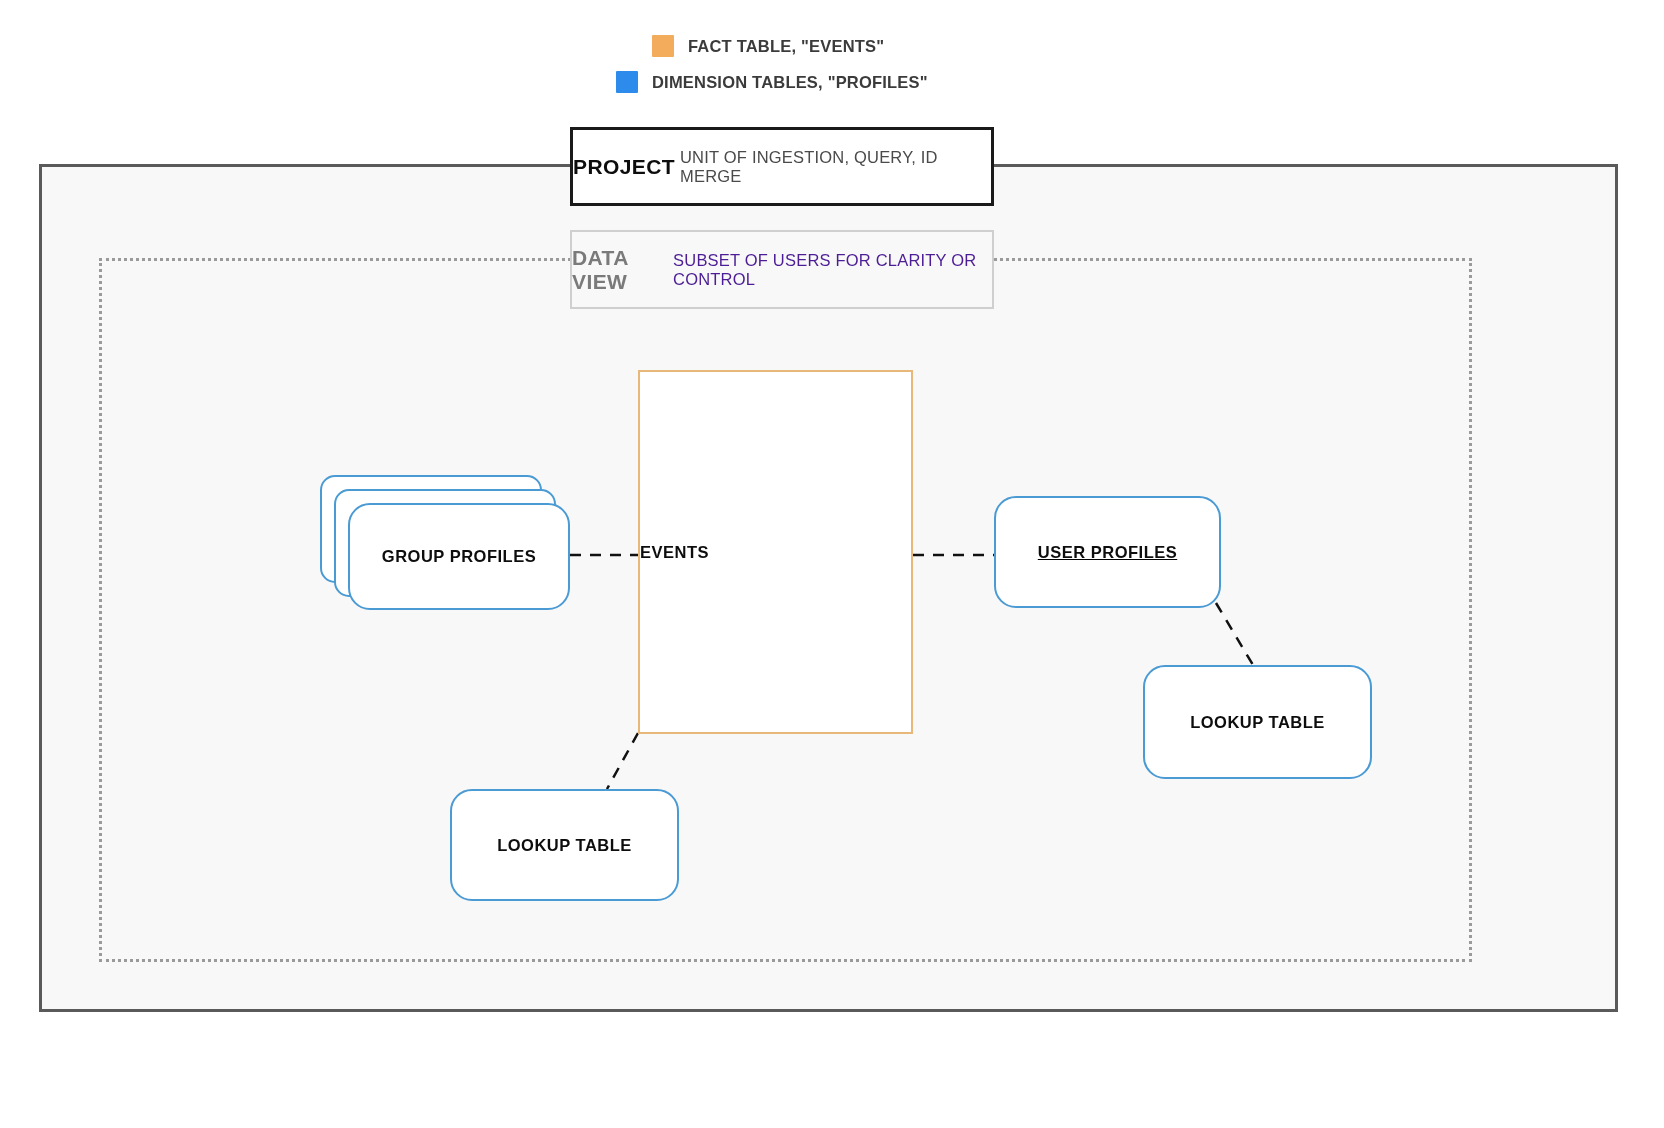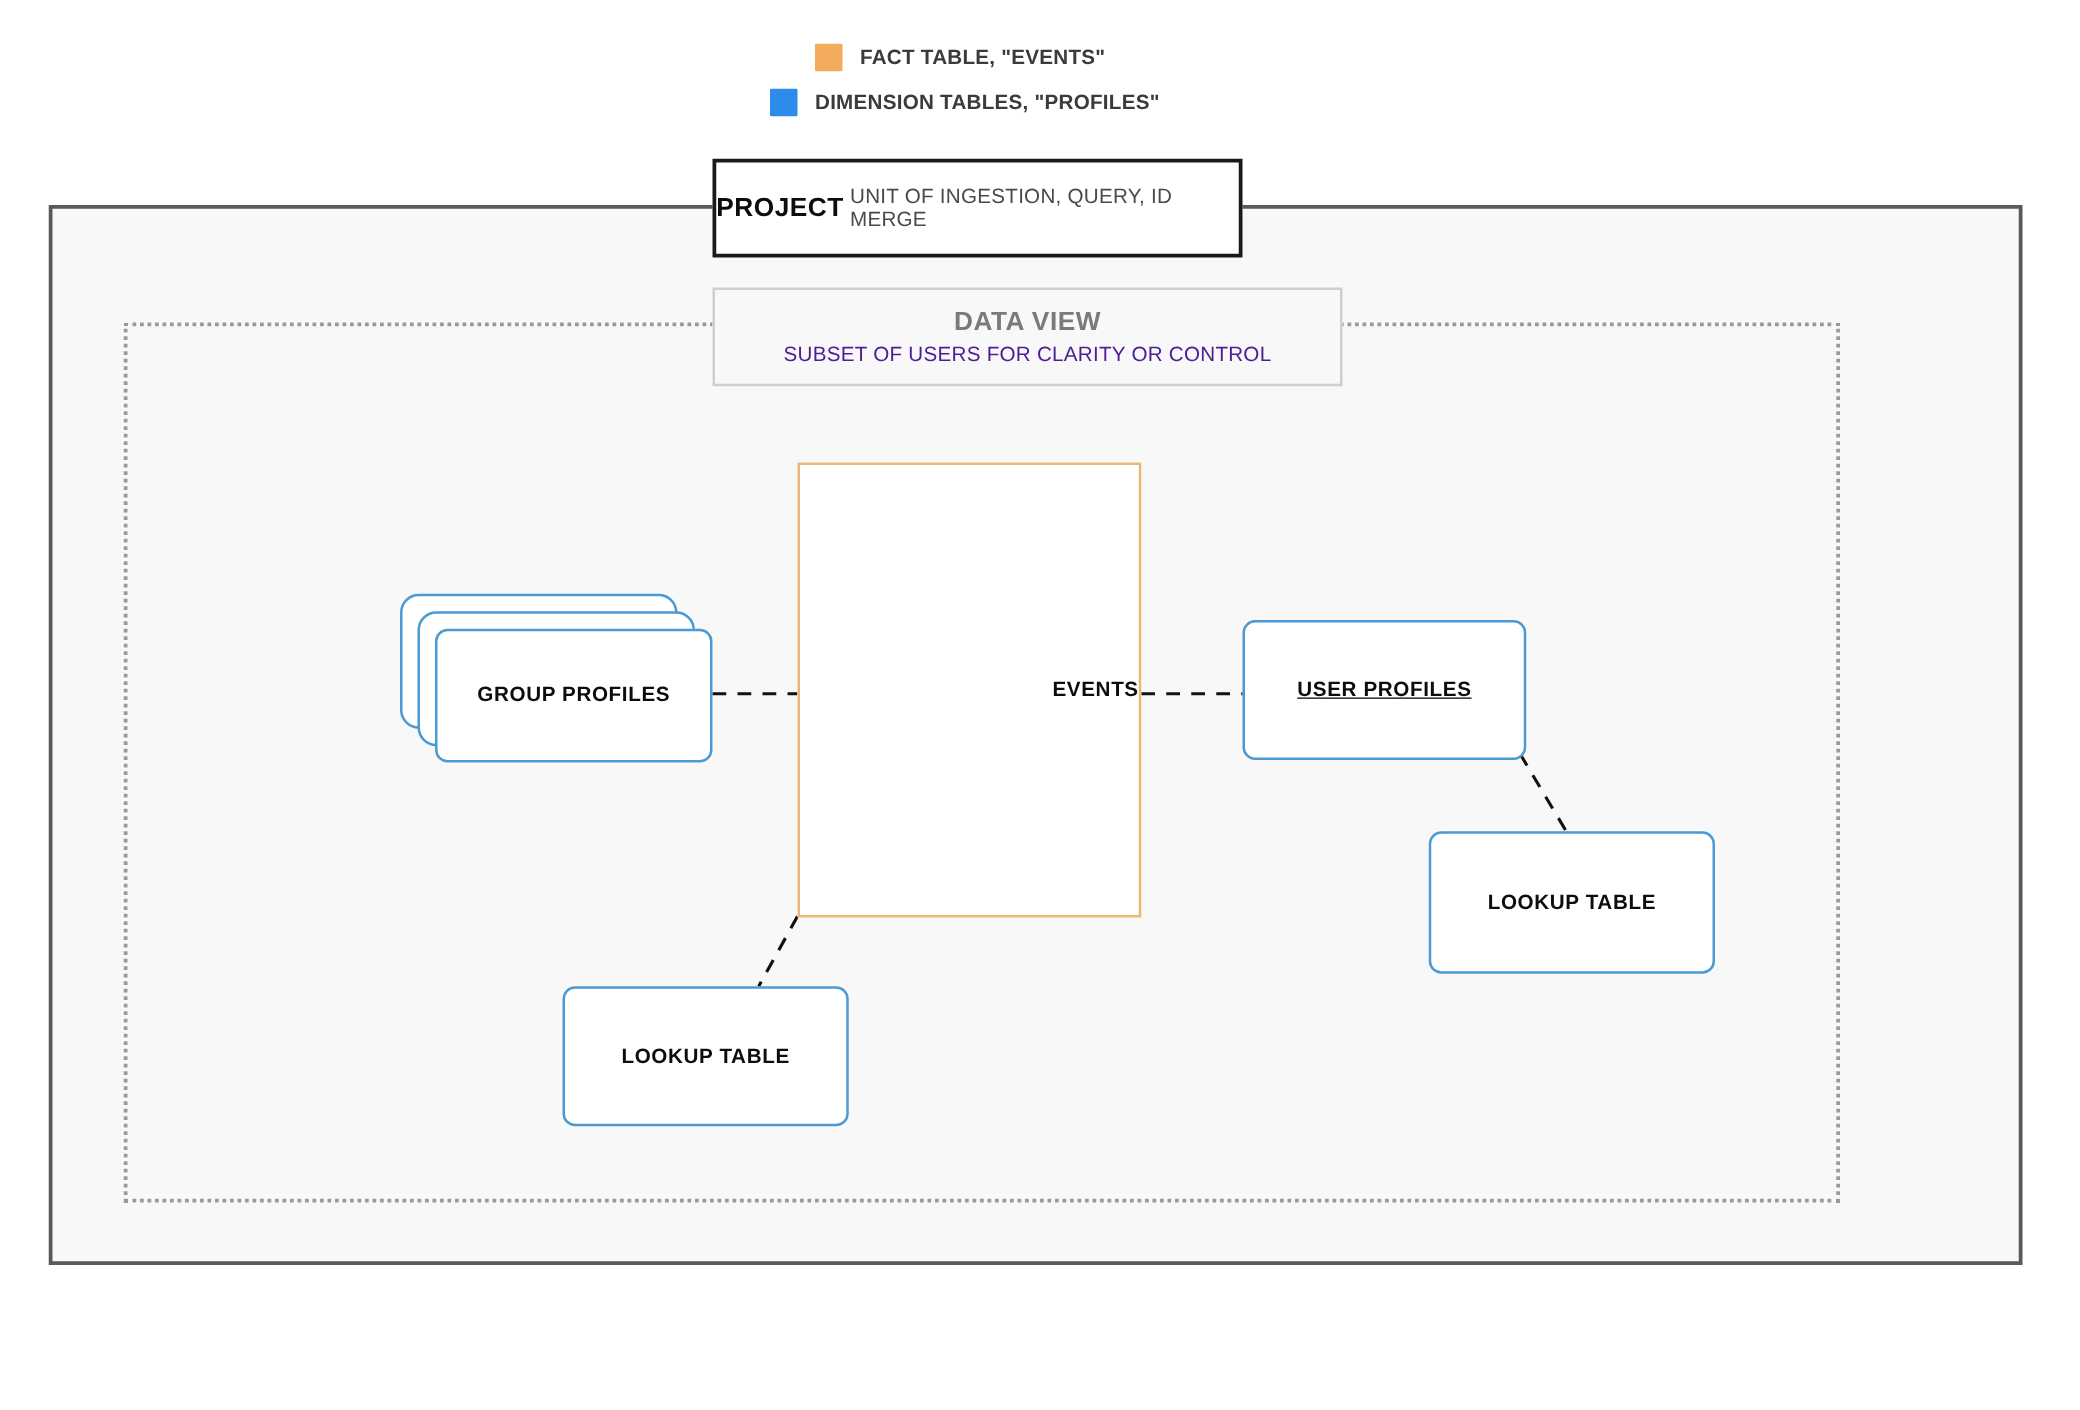--- a/index.html
+++ b/index.html
@@ -89,27 +89,27 @@
   #project-box .hdr-sub {
     font-size: 16.5px;
     color: #4a4a4a;
     letter-spacing: 0.2px;
   }
 
   #dataview-box {
     position: absolute;
     left: 570px;
     top: 230px;
-    width: 504px;
+    width: 424px;
     height: 79px;
     background: #f8f8f8;
     border: 2px solid #cfcfcf;
     box-sizing: border-box;
     display: flex;
-    flex-direction: column;
+    flex-direction: row;
     align-items: center;
     justify-content: center;
     gap: 5px;
     z-index: 5;
   }
   #dataview-box .hdr-title {
     font-size: 21px;
     font-weight: bold;
     letter-spacing: 0.4px;
     color: #7a7a7a;
@@ -125,37 +125,37 @@
     position: absolute;
     left: 638px;
     top: 370px;
     width: 275px;
     height: 364px;
     background: #ffffff;
     border: 2px solid #e8b87a;
     box-sizing: border-box;
     display: flex;
     align-items: center;
-    justify-content: flex-end;
+    justify-content: flex-start;
     z-index: 3;
   }
   .node-label {
     font-size: 16.5px;
     font-weight: bold;
     letter-spacing: 0.5px;
     color: #0d0d0d;
     text-align: center;
   }
 
   
   .card {
     position: absolute;
     background: #ffffff;
     border: 2px solid #4a9ad4;
-    border-radius: 10px;
+    border-radius: 22px;
     box-sizing: border-box;
     display: flex;
     align-items: center;
     justify-content: center;
     z-index: 4;
   }
   .card-ghost {
     position: absolute;
     background: #ffffff;
     border: 2px solid #4a9ad4;

